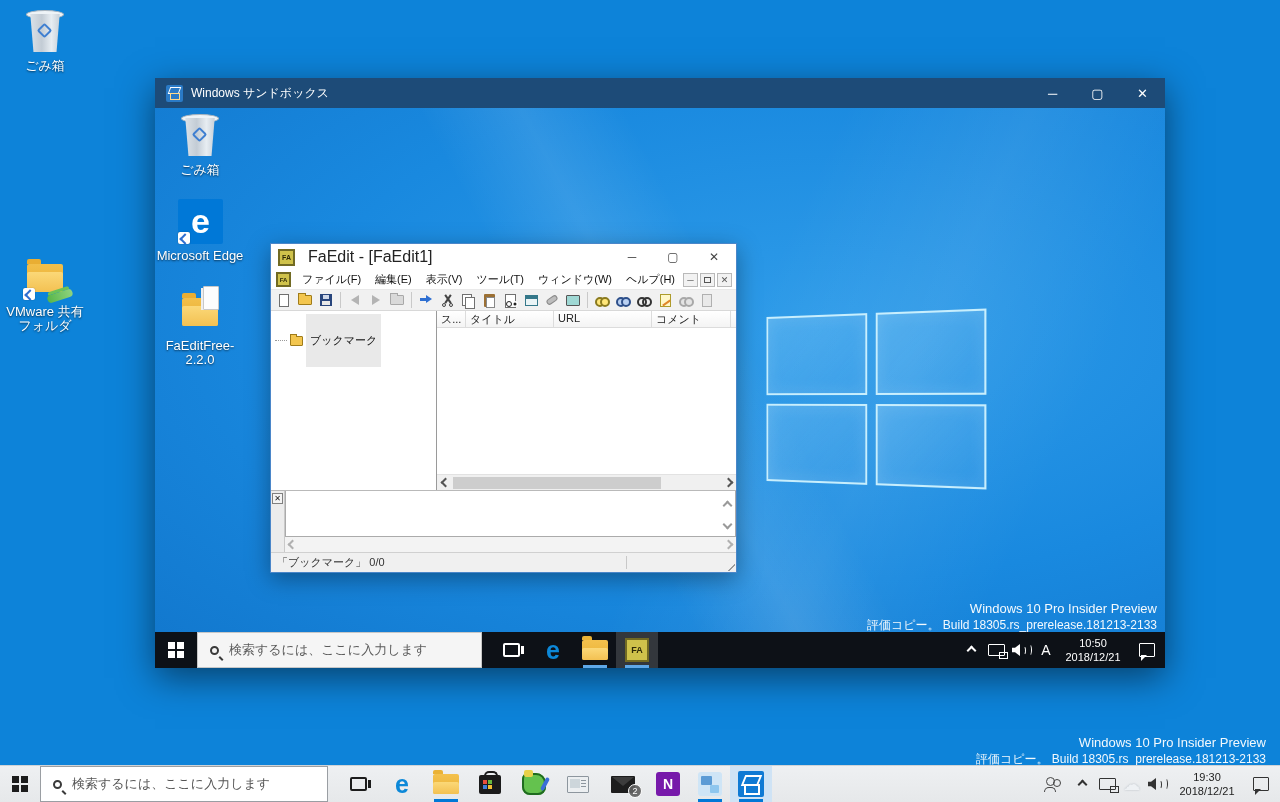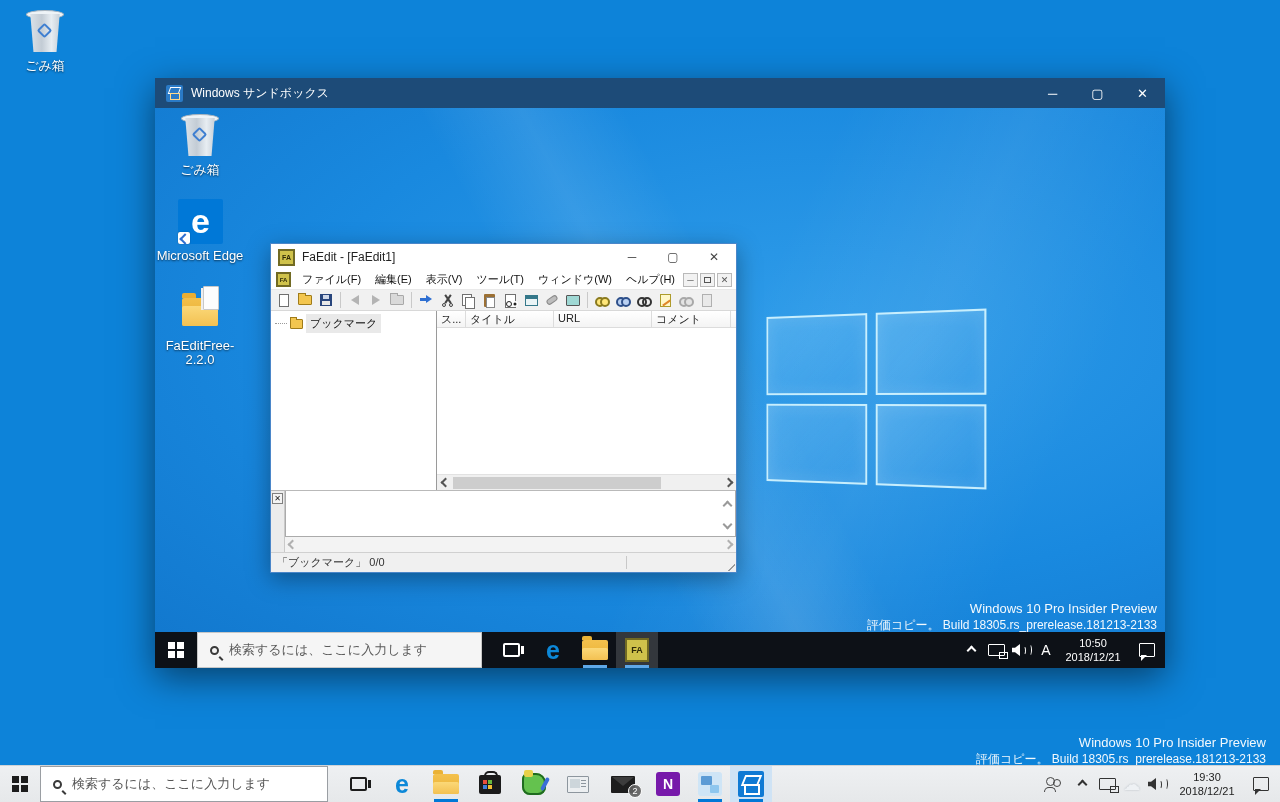--- a/index.html
+++ b/index.html
@@ -113,21 +113,21 @@
   .photos{width:24px;height:24px;background:#cfe5f6;border-radius:3px;position:relative;}
   .photos::before{content:"";position:absolute;left:3px;top:4px;width:11px;height:9px;background:#5b9bd5;border-radius:1px;}
   .photos::after{content:"";position:absolute;right:3px;bottom:3px;width:9px;height:8px;background:#8ec6ee;border-radius:1px;}
   .sbx-tile{width:26px;height:26px;background:#0f7ad4;border-radius:2px;position:relative;}
   .sbx-tile::before{content:"";position:absolute;left:5px;top:4px;width:13px;height:7px;border:2px solid #fff;transform:skewX(-22deg);}
   .sbx-tile::after{content:"";position:absolute;left:6px;top:13px;width:12px;height:7px;border:2px solid #fff;}
 
   
   .faw{position:absolute;left:115px;top:135px;width:467px;height:330px;background:#fff;border:1px solid #4a86c9;box-shadow:0 6px 22px rgba(0,0,0,.35);display:flex;flex-direction:column;}
   .fa-title{height:26px;display:flex;align-items:center;padding-left:7px;background:#fff;position:relative;}
-  .fa-title .t{font-size:12px;color:#222;margin-left:7px;}
+  .fa-title .t{font-size:16px;color:#222;margin-left:13px;}
   .fa-ctl{position:absolute;top:0;width:40px;height:26px;display:flex;align-items:center;justify-content:center;font-size:12px;color:#444;}
   .fa-menu{height:20px;display:flex;align-items:center;background:#fff;padding-left:5px;font-size:11px;color:#111;position:relative;border-bottom:1px solid #e9e9e9;}
   .fa-menu .mi{padding:2px 7px;}
   .mdi-btn{width:15px;height:14px;border:1px solid #b9b9b9;background:#f2f2f2;display:flex;align-items:center;justify-content:center;font-size:9px;color:#555;margin-left:2px;}
   .rest{position:relative;width:7px;height:6px;border:1px solid #555;background:#f2f2f2;}
   .rest::before{content:"";position:absolute;left:2px;top:-3px;width:7px;height:6px;border:1px solid #555;z-index:-1;}
   .fa-tools{height:21px;background:#f1f1f1;border-bottom:1px solid #d8d8d8;display:flex;align-items:center;padding-left:3px;gap:1px;}
   .tbi{width:20px;height:18px;display:flex;align-items:center;justify-content:center;position:relative;}
   .tsep{width:1px;height:16px;background:#c9c9c9;margin:0 3px;}
   .sh-page{width:10px;height:13px;background:#fff;border:1px solid #707070;}
@@ -167,21 +167,21 @@
   .sh-glass.b::before,.sh-glass.b::after{border-color:#2d4f8a;background:#b9d0f2;}
   .sh-glass.gray::before,.sh-glass.gray::after{border-color:#a8a8a8;background:#e4e4e4;}
   .sh-note{width:11px;height:13px;background:#fff8c9;border:1px solid #ad9c2c;position:relative;}
   .sh-note::after{content:"";position:absolute;left:1px;top:7px;width:9px;height:2px;background:#e0862a;transform:rotate(-35deg);}
   .fa-main{flex:1;display:flex;min-height:0;}
   .fa-tree{width:166px;background:#fff;border-right:1px solid #9a9a9a;padding:3px 0 0 4px;}
   .titem{display:flex;align-items:center;gap:3px;font-size:11px;color:#111;}
   .tdots{width:12px;border-top:1px dotted #9a9a9a;}
   .tfold{width:13px;height:10px;background:#f3c64f;border:1px solid #a07c1a;border-radius:1px;position:relative;flex:0 0 auto;}
   .tfold::before{content:"";position:absolute;top:-3px;left:-1px;width:5px;height:2px;background:#f3c64f;border:1px solid #a07c1a;border-bottom:none;}
-  .titem .tl{background:#e9e9e9;padding:2px 4px;}
+  .titem .tl{background:#e9e9e9;padding:19px 4px;}
   .fa-list{flex:1;display:flex;flex-direction:column;background:#fff;min-width:0;}
   .lhead{display:flex;height:17px;border-bottom:1px solid #dcdcdc;background:linear-gradient(#fff,#f4f4f4);font-size:11px;color:#222;}
   .lhead .col{border-right:1px solid #dcdcdc;padding:1px 0 0 4px;white-space:nowrap;overflow:hidden;}
   .lbody{flex:1;background:#fff;}
   .hscroll{height:16px;background:#f0f0f0;display:flex;align-items:center;position:relative;border-top:1px solid #e2e2e2;}
   .hs-btn{width:16px;height:16px;display:flex;align-items:center;justify-content:center;color:#555;}
   .hs-thumb{position:absolute;left:16px;top:2px;width:208px;height:12px;background:#cdcdcd;}
   .fa-bottom{height:62px;display:flex;border-top:1px solid #b9b9b9;}
   .fb-strip{width:14px;background:#ececec;border-right:1px solid #c9c9c9;padding-top:2px;}
   .xbtn{width:11px;height:11px;margin-left:1px;border:1px solid #808080;background:#f4f4f4;font-size:8px;font-weight:bold;color:#222;display:flex;align-items:center;justify-content:center;}
@@ -200,20 +200,30 @@
 <div class="stage">
 
   <div class="dicon" style="left:0;top:8px">
     <div class="ic">
         <div class="bin-rim"></div>
         <div class="bin-body"></div>
         <span class="bin-mark"></span>
       </div>
     <div class="lbl">ごみ箱</div>
   </div>
+  <div class="dicon" style="left:0;top:254px">
+    <div class="ic">
+        <div class="folder">
+          <div class="front"></div>
+        </div>
+        <div class="vm-plug"></div>
+        <span class="sc-chip"></span>
+      </div>
+    <div class="lbl">VMware 共有フォルダ</div>
+  </div>
 
   <div class="wmark" style="right:14px;top:734px">
     <div class="l1">Windows 10 Pro Insider Preview</div>
     <div class="l2">評価コピー。 Build 18305.rs_prerelease.181213-2133</div>
   </div>
 
   <div class="sbx">
     <div class="sbx-title">
       <span class="sbx-ico"></span>
       <span class="t">Windows サンドボックス</span>

